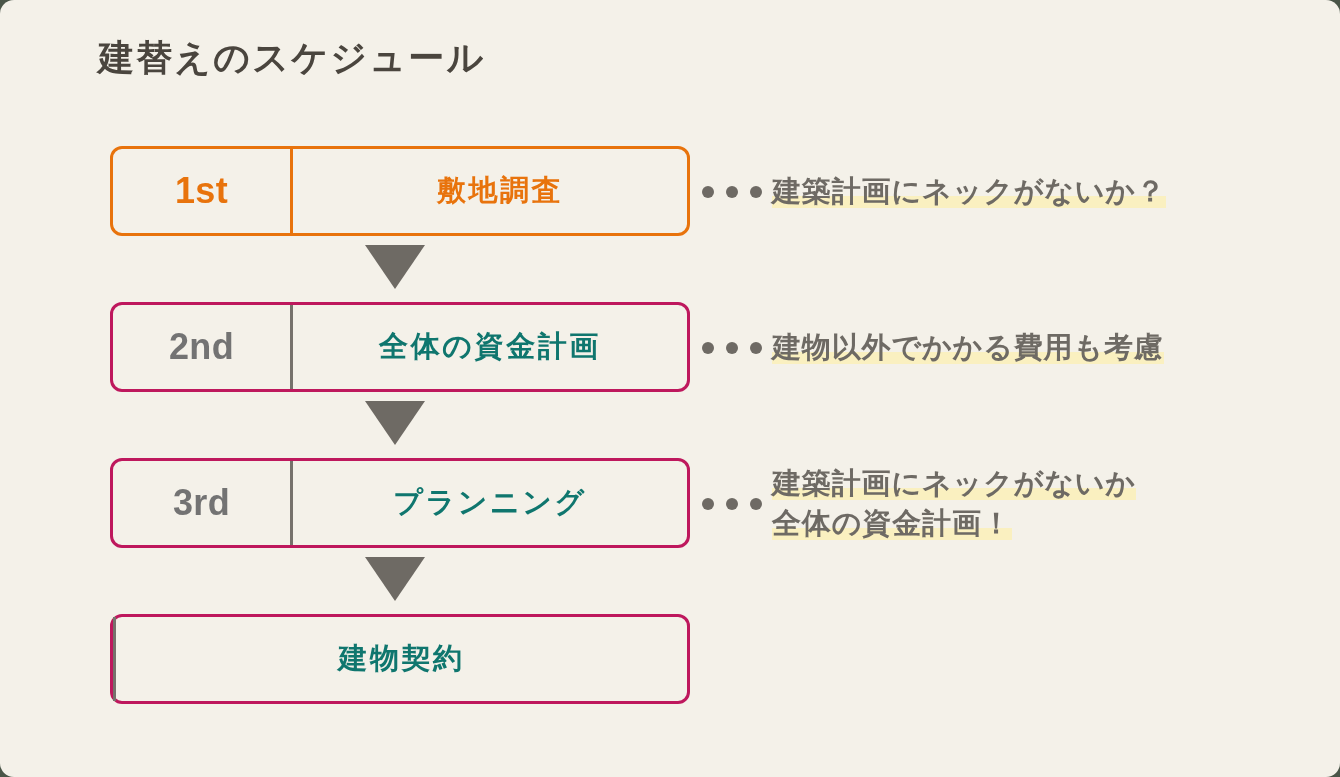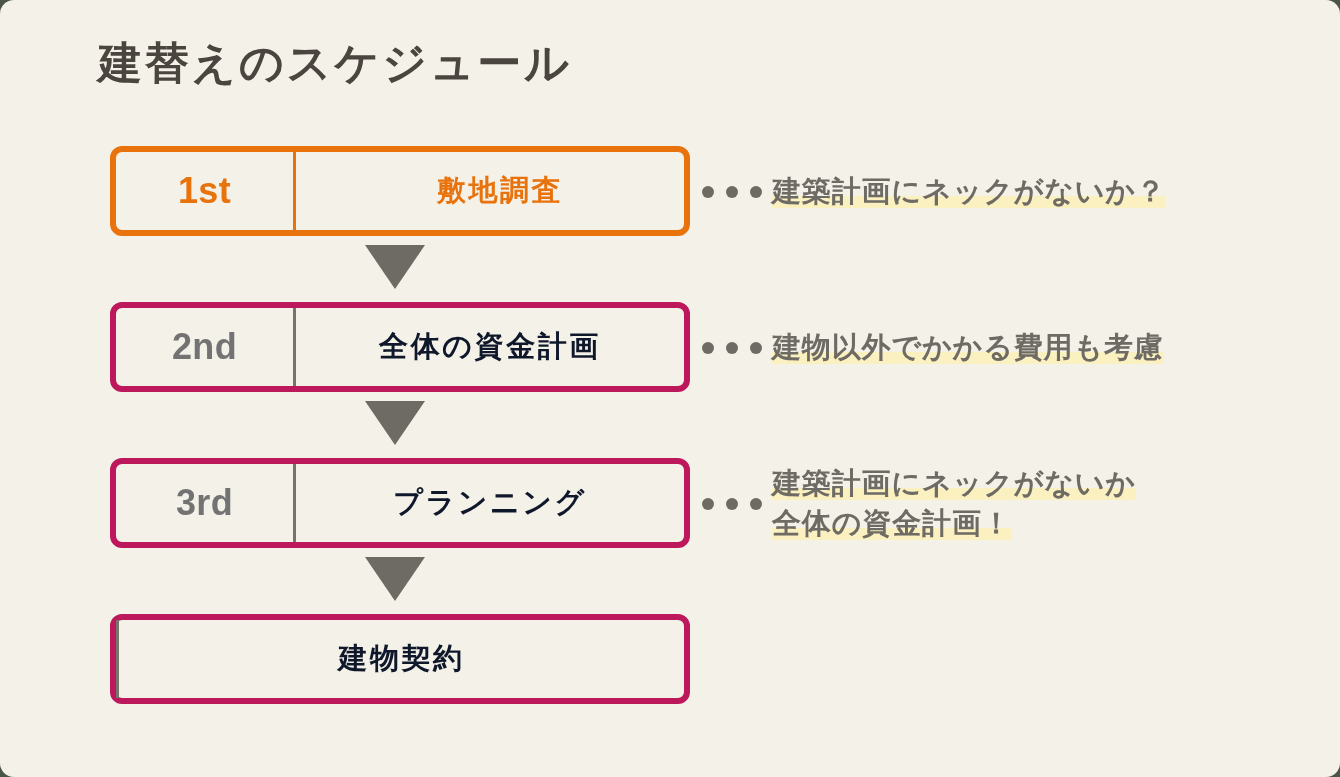--- a/index.html
+++ b/index.html
@@ -22,21 +22,21 @@
     border-radius: 14px;
     box-sizing: border-box;
     overflow: hidden;
   }
 
   
   .page-title {
     position: absolute;
     left: 98px;
     top: 34px;
-    font-size: 44px;
+    font-size: 36px;
     font-weight: 700;
     color: #4a453e;
     letter-spacing: 0.06em;
     white-space: nowrap;
     font-family: Liberation Mono, monospace;
   }
 
   
   .flow {
     position: absolute;
@@ -51,21 +51,21 @@
   }
 
   
   .step-box {
     position: absolute;
     left: 0;
     top: 0;
     width: 580px;
     height: 90px;
     box-sizing: border-box;
-    border: 6px solid #be185d;
+    border: 3px solid #be185d;
     border-radius: 12px;
     display: flex;
     align-items: stretch;
     background: transparent;
   }
   .step-box.is-active {
     border-color: #e8730c;
   }
 
   .step-ordinal {
@@ -89,21 +89,21 @@
   .is-active .step-ordinal { color: #e8730c; }
   .is-active .step-label { color: #e8730c; font-weight: 700; padding-left: 20px; }
 
   .step-label {
     flex: 1 1 auto;
     display: flex;
     align-items: center;
     justify-content: center;
     font-size: 29px;
     font-weight: 700;
-    color: #0f172a;
+    color: #0f766e;
     letter-spacing: 0.09em;
   }
 
   
   .arrow-row {
     position: relative;
     height: 66px;
   }
   .arrow-down {
     position: absolute;

